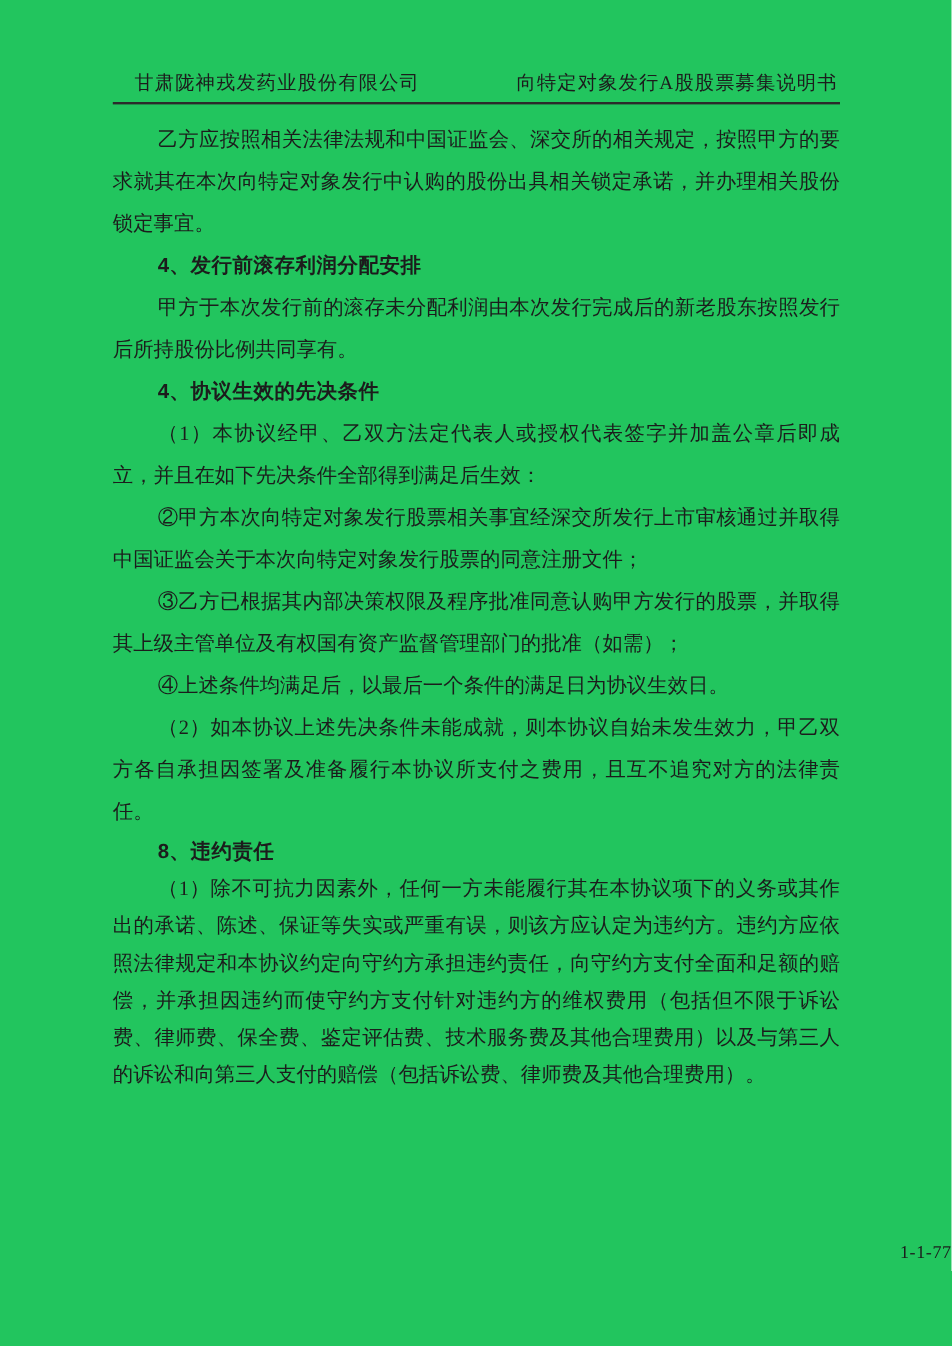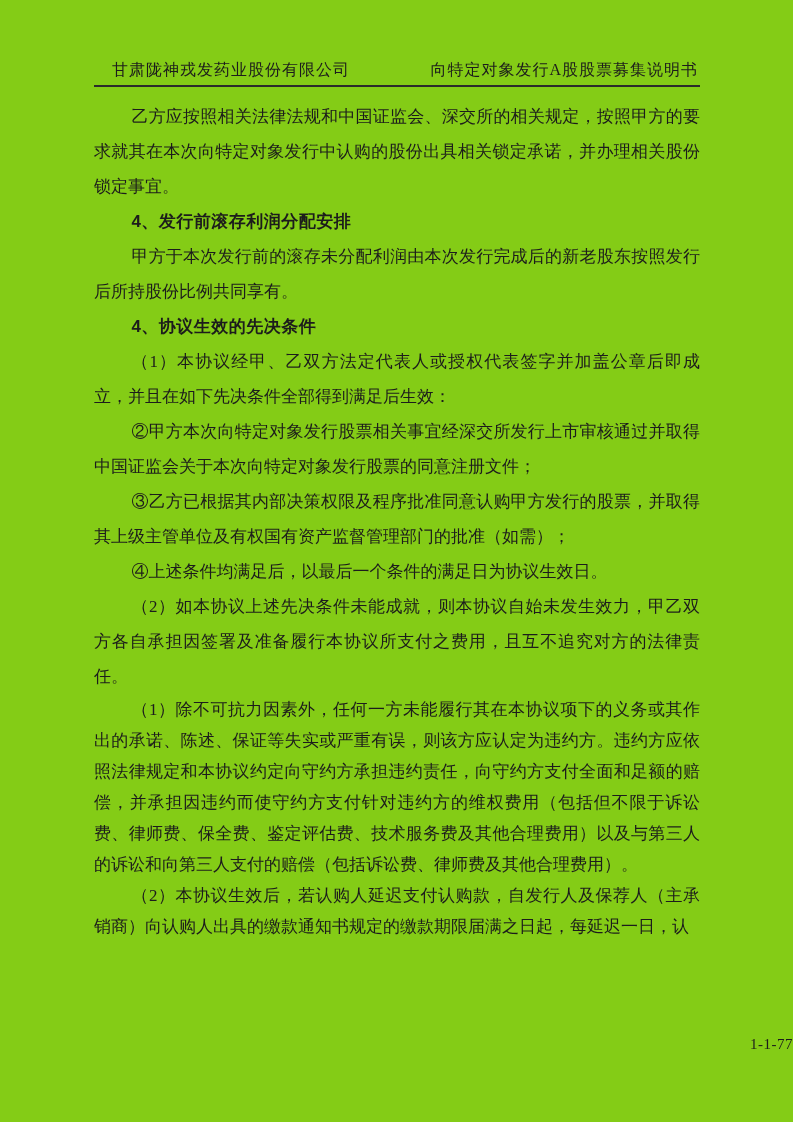--- a/index.html
+++ b/index.html
@@ -4,21 +4,21 @@
 <style>
   html, body {
     margin: 0;
     padding: 0;
     background: #ffffff;
   }
   .page {
     position: relative;
     width: 793px;
     height: 1122px;
-    background: #84cc16;
+    background: #22c55e;
     color: #1c1c1c;
     font-family: "Liberation Serif", "DejaVu Serif", serif;
     overflow: hidden;
     box-sizing: border-box;
     padding: 58px 93px 0 94px;
   }
   .page-header {
     display: flex;
     justify-content: space-between;
     align-items: flex-end;
@@ -75,21 +75,21 @@
   <div class="doc-body">
       <p class="doc-block paragraph">乙方应按照相关法律法规和中国证监会、深交所的相关规定，按照甲方的要求就其在本次向特定对象发行中认购的股份出具相关锁定承诺，并办理相关股份锁定事宜。</p>
       <p class="doc-block heading">4、发行前滚存利润分配安排</p>
       <p class="doc-block paragraph">甲方于本次发行前的滚存未分配利润由本次发行完成后的新老股东按照发行后所持股份比例共同享有。</p>
       <p class="doc-block heading">4、协议生效的先决条件</p>
       <p class="doc-block paragraph">（1）本协议经甲、乙双方法定代表人或授权代表签字并加盖公章后即成立，并且在如下先决条件全部得到满足后生效：</p>
       <p class="doc-block paragraph">②甲方本次向特定对象发行股票相关事宜经深交所发行上市审核通过并取得中国证监会关于本次向特定对象发行股票的同意注册文件；</p>
       <p class="doc-block paragraph">③乙方已根据其内部决策权限及程序批准同意认购甲方发行的股票，并取得其上级主管单位及有权国有资产监督管理部门的批准（如需）；</p>
       <p class="doc-block paragraph">④上述条件均满足后，以最后一个条件的满足日为协议生效日。</p>
       <p class="doc-block paragraph">（2）如本协议上述先决条件未能成就，则本协议自始未发生效力，甲乙双方各自承担因签署及准备履行本协议所支付之费用，且互不追究对方的法律责任。</p>
+      <p class="doc-block heading">8、违约责任</p>
       <p class="doc-block paragraph">（1）除不可抗力因素外，任何一方未能履行其在本协议项下的义务或其作出的承诺、陈述、保证等失实或严重有误，则该方应认定为违约方。违约方应依照法律规定和本协议约定向守约方承担违约责任，向守约方支付全面和足额的赔偿，并承担因违约而使守约方支付针对违约方的维权费用（包括但不限于诉讼费、律师费、保全费、鉴定评估费、技术服务费及其他合理费用）以及与第三人的诉讼和向第三人支付的赔偿（包括诉讼费、律师费及其他合理费用）。</p>
-      <p class="doc-block paragraph">（2）本协议生效后，若认购人延迟支付认购款，自发行人及保荐人（主承销商）向认购人出具的缴款通知书规定的缴款期限届满之日起，每延迟一日，认</p>
     </div>
 
   <div class="page-footer">
     <span>1-1-77</span>
   </div>
 
 </div>
 
 </body></html>

